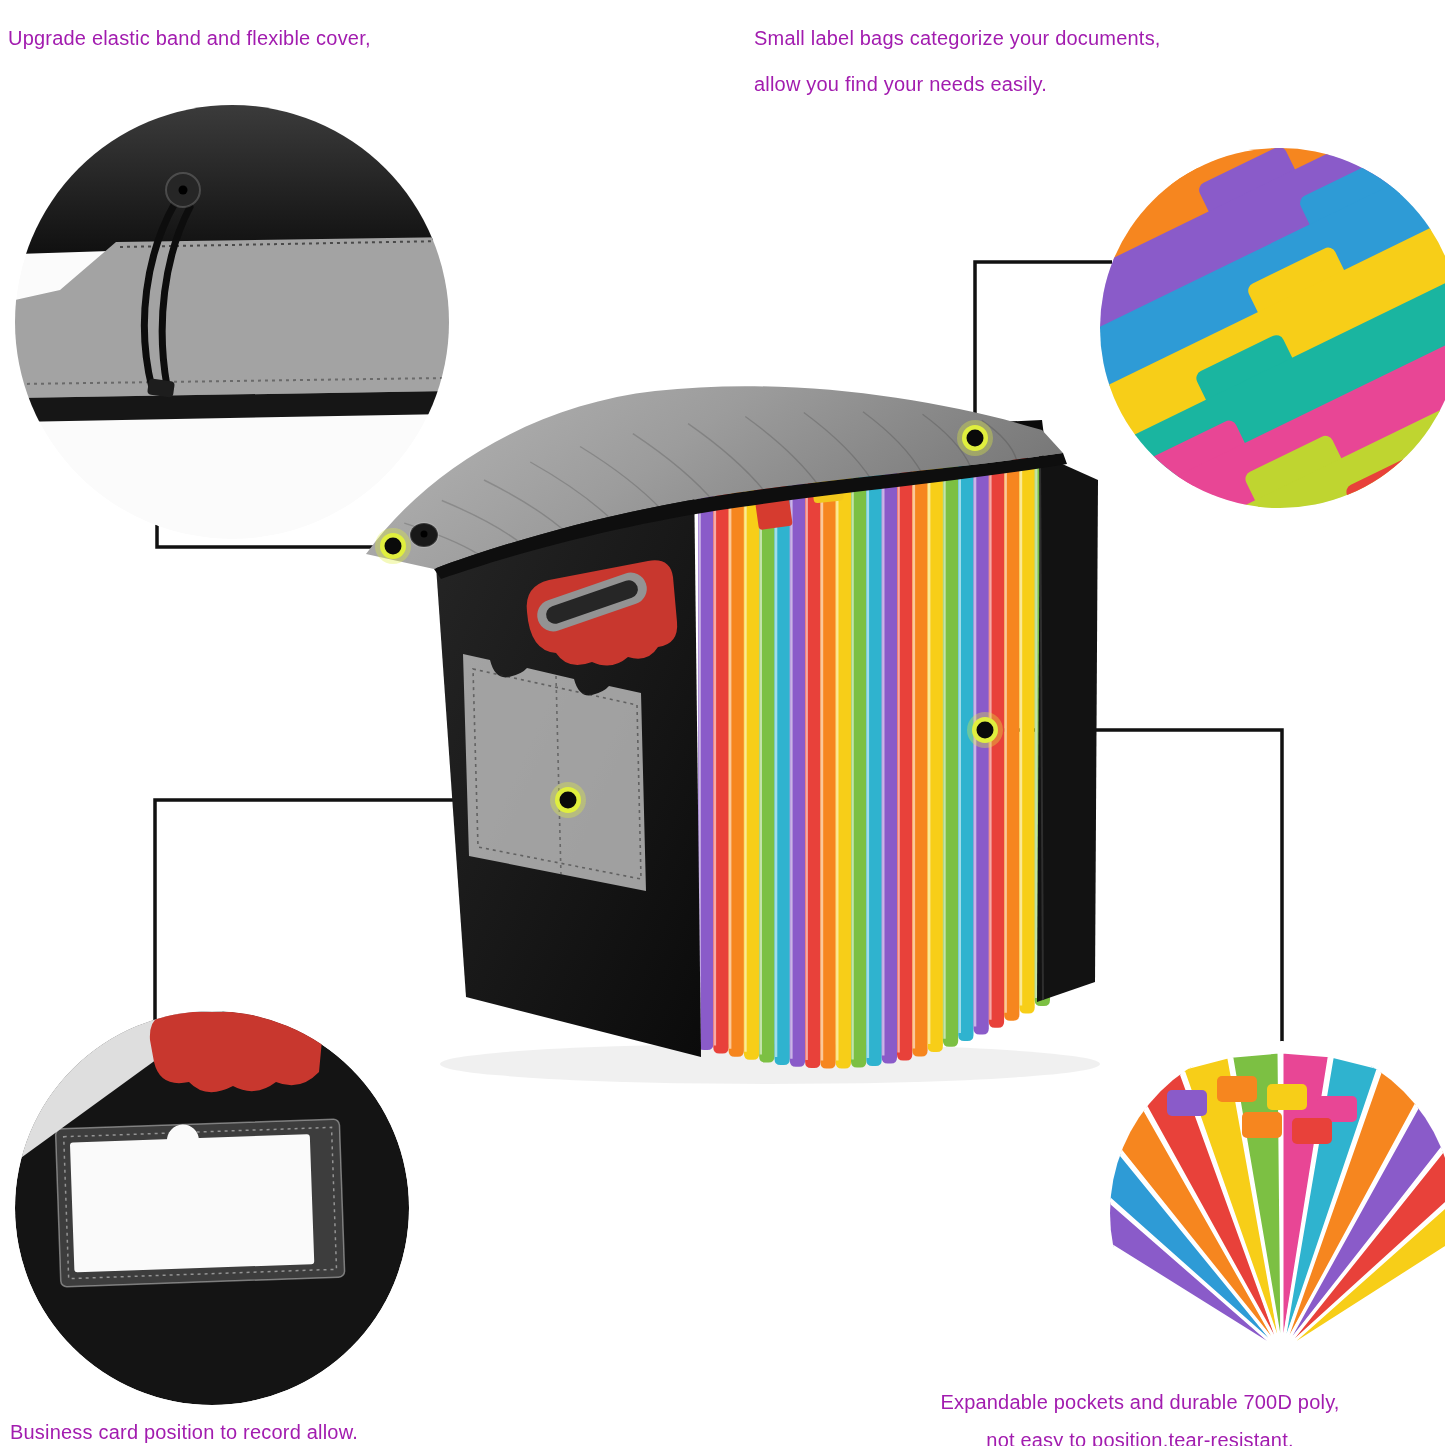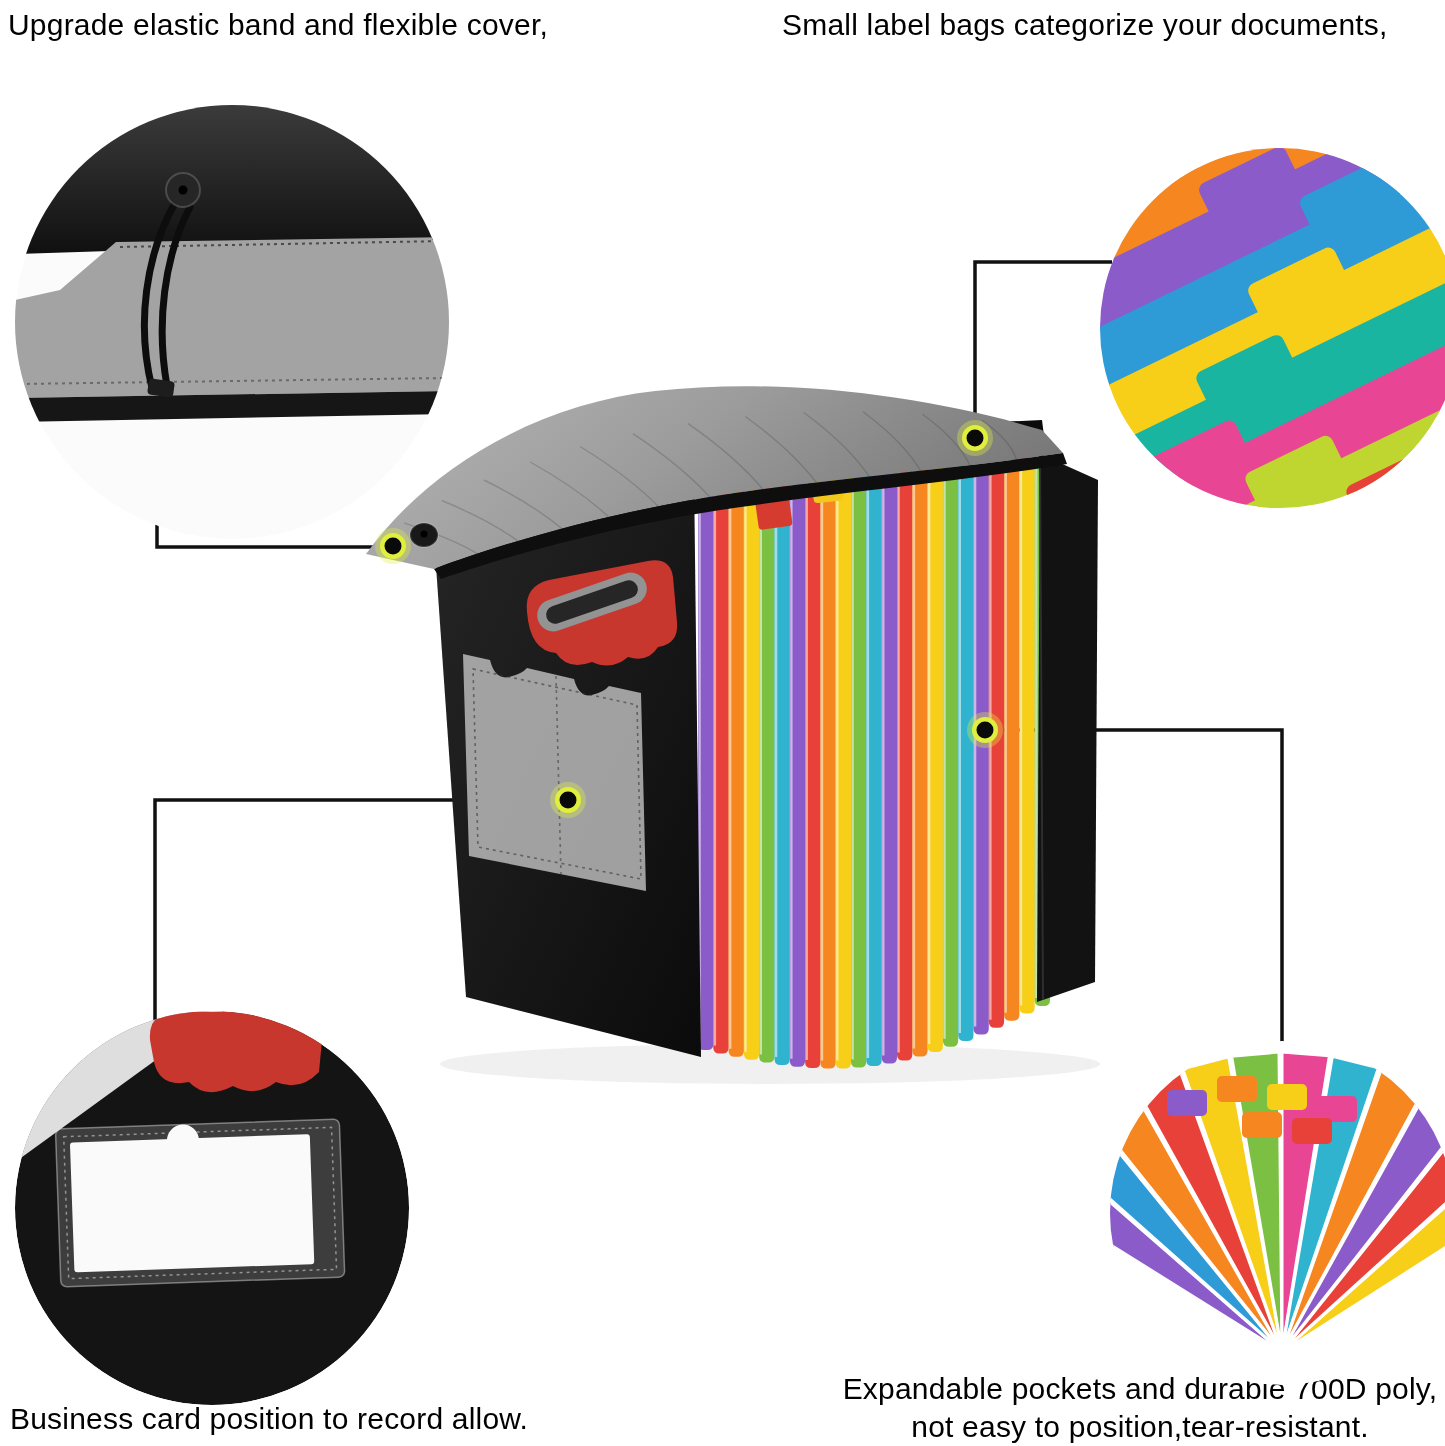--- a/index.html
+++ b/index.html
@@ -1,38 +1,39 @@
 <!DOCTYPE html>
 <html><head>
 <meta charset="utf-8">
 <style>
   * { margin:0; padding:0; box-sizing:border-box; }
   html,body { background:#ffffff; }
   .page {
     position:relative; width:1445px; height:1446px; background:#ffffff;
     overflow:hidden; font-family:"Liberation Sans", sans-serif; color:#111;
   }
-  .caption { position:absolute; font-size:30px; line-height:46px; color:#000000; letter-spacing:0.2px; }
+  .caption { position:absolute; font-size:20px; line-height:46px; color:#a21caf; letter-spacing:0.2px;margin-top:13px; }
   .cap-tl { left:8px;   top:2px; }
-  .cap-tr { left:782px; top:2px; }
+  .cap-tr { left:754px; top:2px; }
   .cap-bl { left:10px;  top:1396px; }
   .cap-br { left:795px; top:1370px; width:690px; text-align:center; line-height:38px; }
   svg.scene { position:absolute; left:0; top:0; width:1445px; height:1446px; }
 </style>
 </head>
 <body>
 
 <div class="page">
 
   <div class="caption cap-tl">
     <div>Upgrade elastic band and flexible cover,</div>
   </div>
 
   <div class="caption cap-tr">
     <div>Small label bags categorize your documents,</div>
+    <div>allow you find your needs easily.</div>
   </div>
 
   <div class="caption cap-bl">
     <div>Business card position to record allow.</div>
   </div>
 
   <div class="caption cap-br">
     <div>Expandable pockets and durable 700D poly,</div>
     <div>not easy to position,tear-resistant.</div>
   </div>

